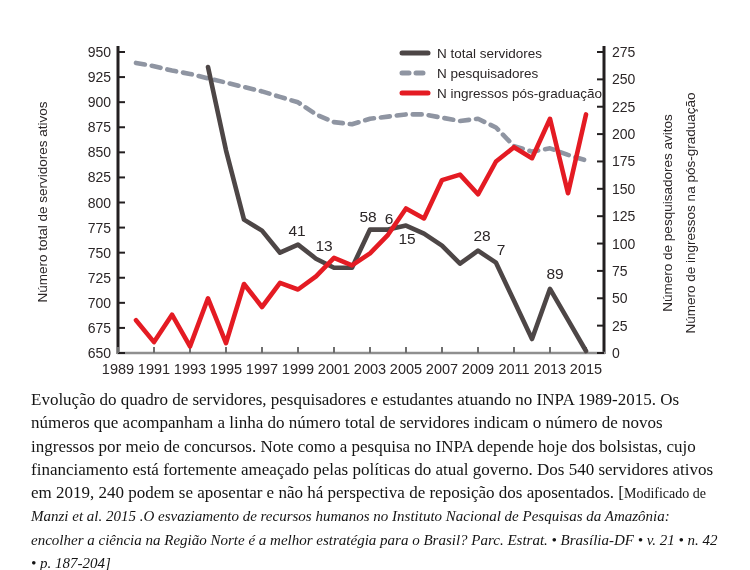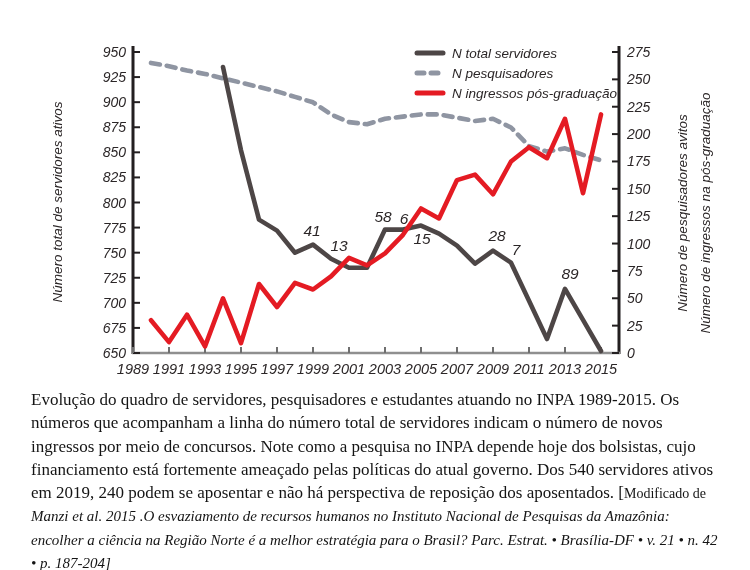--- a/index.html
+++ b/index.html
@@ -1,18 +1,18 @@
 <!DOCTYPE html>
 <html><head>
 <meta charset="utf-8">
 <style>
   html,body{margin:0;padding:0;background:#ffffff;}
   .stage{position:relative;width:750px;height:570px;background:#ffffff;overflow:hidden;
          font-family:"Liberation Sans",sans-serif;}
-  .chart-wrap{position:absolute;left:16px;top:0;width:686px;height:388px;font-style:italic;}
+  .chart-wrap{position:absolute;left:1px;top:0;width:686px;height:388px;}
   svg text{font-family:"Liberation Sans",sans-serif;fill:#2b2627;}
   .caption{position:absolute;left:31px;top:388px;width:694px;
            font-family:"Liberation Serif",serif;font-size:17px;line-height:1.37;color:#141414;}
   .cap-bold{font-weight:normal;}
   .cap-small{font-size:14px;margin-top:28px;}
   .cap-ref{font-style:italic;font-size:15px;}
 </style>
 </head>
 <body>
 

